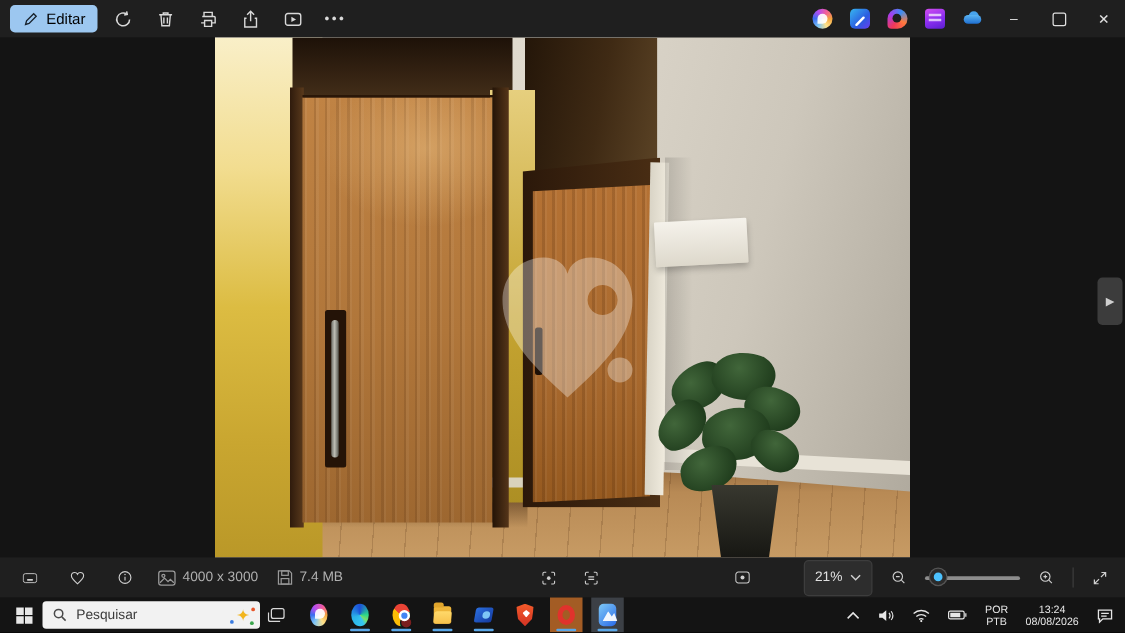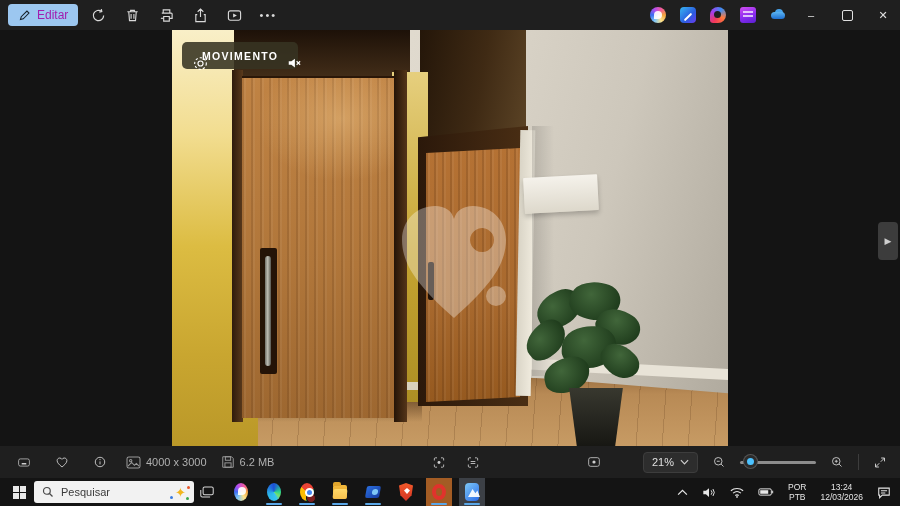--- a/index.html
+++ b/index.html
@@ -2,21 +2,21 @@
 <html><head>
 <meta charset="utf-8">
 <style>
   html,body{margin:0;padding:0;background:#000;}
   .screen{position:relative;width:900px;height:506px;overflow:hidden;background:#181818;
     font-family:"Liberation Sans",sans-serif;color:#e6e6e6;-webkit-font-smoothing:antialiased;}
   
   .titlebar{position:absolute;top:0;left:0;right:0;height:30px;background:#1f1f1f;
     display:flex;align-items:center;}
   .tb-left{display:flex;align-items:center;gap:6px;padding-left:8px;}
-  .edit-btn{display:flex;align-items:center;gap:6px;background:#9cc7f0;color:#a21caf;
+  .edit-btn{display:flex;align-items:center;gap:6px;background:#9cc7f0;color:#000000;
     border:none;border-radius:4px;height:22px;padding:0 10px;font-size:12px;font-family:inherit;cursor:pointer;}
   .tb-btn{width:28px;height:24px;border-radius:4px;display:flex;align-items:center;justify-content:center;
     background:transparent;border:none;color:#d9d9d9;cursor:pointer;}
   .ellipsis{font-size:11px;letter-spacing:2px;color:#d9d9d9;}
   .tb-title{position:absolute;left:0;right:0;text-align:center;font-size:11.5px;color:#e2e2e2;pointer-events:none;}
   .tb-right{margin-left:auto;display:flex;align-items:center;gap:2px;padding-right:0;z-index:2;}
   .appic{width:28px;height:24px;display:flex;align-items:center;justify-content:center;border:none;background:transparent;cursor:pointer;}
   .ic16{width:16px;height:16px;position:relative;}
   .copilot-c{border-radius:50%;background:conic-gradient(from 210deg,#7ec6f6,#3a6df0,#b44df0,#f25c9a,#f2a33c,#ffe28a,#7ec6f6);}
   .copilot-c::after{content:"";position:absolute;left:4px;top:4px;width:8px;height:8px;border-radius:50% 50% 50% 0;background:rgba(255,255,255,.92);}
@@ -97,33 +97,33 @@
   
   .statusbar{position:absolute;top:446px;left:0;right:0;height:32px;background:#1f1f1f;
     display:flex;align-items:center;padding:0 12px;box-sizing:border-box;font-size:11px;color:#b8b8b8;}
   .sb-group{display:flex;align-items:center;gap:14px;}
   .sb-btn{background:transparent;border:none;color:#cfcfcf;display:flex;align-items:center;justify-content:center;
     width:24px;height:24px;border-radius:4px;cursor:pointer;}
   .sb-meta{display:flex;align-items:center;gap:5px;color:#b0b0b0;}
   .sb-center{position:absolute;left:427px;display:flex;gap:10px;}
   .sb-right{position:absolute;right:8px;display:flex;align-items:center;gap:9px;}
   .zoom-box{display:flex;align-items:center;gap:6px;background:#2d2d2d;border:1px solid #3d3d3d;
-    border-radius:4px;height:21px;padding:4px 8px;color:#e0e0e0;font-size:11px;cursor:pointer;margin-left:28px;}
+    border-radius:4px;height:29px;padding:4px 8px;color:#e0e0e0;font-size:11px;cursor:pointer;margin-left:28px;}
   .slider{position:relative;width:76px;height:20px;cursor:pointer;}
   .slider .track{position:absolute;left:0;right:0;top:9px;height:3px;border-radius:2px;background:#8d8d8d;}
   .slider .thumb{position:absolute;left:4px;top:3px;width:13px;height:13px;border-radius:50%;
     background:#4cc2ff;border:3px solid #2b2b2b;box-sizing:border-box;box-shadow:0 0 0 1px #555;}
   .vdiv{width:1px;height:16px;background:#3d3d3d;}
   
   .taskbar{position:absolute;bottom:0;left:0;right:0;height:28px;background:#141414;
     display:flex;align-items:center;padding-left:6px;box-sizing:border-box;}
   .start-btn{width:26px;height:24px;display:flex;align-items:center;justify-content:center;background:transparent;border:none;cursor:pointer;border-radius:3px;}
   .winlogo{display:grid;grid-template-columns:6px 6px;grid-template-rows:6px 6px;gap:1px;}
   .winlogo span{background:#e8e8e8;}
-  .search-pill{display:flex;align-items:center;height:22px;width:160px;background:#f2f2f2;border:none;
+  .search-pill{display:flex;align-items:center;height:22px;width:174px;background:#f2f2f2;border:none;
     border-radius:3px;margin-left:2px;padding:0 8px;gap:7px;cursor:pointer;}
   .search-pill .ph{font-size:11px;color:#3b3b3b;}
   .sparkle{margin-left:auto;color:#f2b51d;font-size:13px;line-height:1;position:relative;}
   .sparkle i{position:absolute;border-radius:50%;}
   .sparkle .d1{width:3px;height:3px;background:#e8562a;right:-4px;top:0;}
   .sparkle .d2{width:3px;height:3px;background:#3aa64c;right:-3px;bottom:-1px;}
   .sparkle .d3{width:3px;height:3px;background:#3a7be0;left:-5px;bottom:0;}
   .tv-btn{width:26px;height:24px;display:flex;align-items:center;justify-content:center;background:transparent;border:none;cursor:pointer;}
   .apps{display:flex;align-items:center;gap:7px;margin-left:8px;}
   .app-tile{position:relative;width:26px;height:28px;display:flex;align-items:center;justify-content:center;
@@ -278,35 +278,20 @@
         <div class="leaf"></div>
         <div class="leaf"></div>
         <div class="leaf"></div>
         <div class="leaf"></div>
         <div class="pot"></div>
       </div>
       <svg class="watermark" viewBox="0 0 120 132">
         <path fill="#ffffff" fill-opacity="0.33" fill-rule="evenodd" d="M60 124 C30 97 8 74 8 46 C8 26 23 12 41 12 C51 12 58 17 60 25 C62 17 69 12 79 12 C97 12 112 26 112 46 C112 74 90 97 60 124 Z M88 34 a12 12 0 1 0 0.1 0 Z"></path>
         <circle cx="102" cy="102" r="10" fill="#ffffff" fill-opacity="0.33"></circle>
       </svg>
-      <div class="badge">
-        <span class="bic">
-          <svg width="15" height="15" viewBox="0 0 16 16" fill="none" stroke="#fff" stroke-width="1.2">
-              <circle cx="8" cy="8" r="6.2" stroke-dasharray="2.4 2.2"></circle>
-              <circle cx="8" cy="8" r="2.7"></circle>
-            </svg>
-        </span>
-        <span class="badge-label">MOVIMENTO</span>
-        <span class="bic">
-          <svg width="14" height="14" viewBox="0 0 16 16">
-              <path d="M2 6v4h3l4 3V3L5 6H2z" fill="#fff"></path>
-              <path d="M11 6l4 4M15 6l-4 4" stroke="#fff" stroke-width="1.3"></path>
-            </svg>
-        </span>
-      </div>
     </div>
     <button class="next-btn">
       <span>▶</span>
     </button>
   </div>
 
   <div class="statusbar">
     <div class="sb-group">
       <button class="sb-btn">
         <svg width="20" height="15" viewBox="0 0 20 15" fill="none" stroke="#cfcfcf" stroke-width="1.2">
@@ -337,21 +322,21 @@
         <span>4000 x 3000</span>
       </div>
       <div class="sb-meta">
         <span class="tico">
           <svg width="14" height="14" viewBox="0 0 16 16" fill="none" stroke="#9a9a9a" stroke-width="1.1">
               <path d="M2 2h10l2 2v10H2z"></path>
               <rect x="5" y="2" width="6" height="4"></rect>
               <rect x="4.5" y="9" width="7" height="5"></rect>
             </svg>
         </span>
-        <span>6.2 MB</span>
+        <span>7.4 MB</span>
       </div>
     </div>
     <div class="sb-center">
       <button class="sb-btn">
         <svg width="17" height="17" viewBox="0 0 18 18" fill="none" stroke="#cfcfcf" stroke-width="1.3">
             <path d="M2 6V3.5A1.5 1.5 0 0 1 3.5 2H6M12 2h2.5A1.5 1.5 0 0 1 16 3.5V6M16 12v2.5a1.5 1.5 0 0 1-1.5 1.5H12M6 16H3.5A1.5 1.5 0 0 1 2 14.5V12"></path>
             <circle cx="9" cy="9" r="2.2" fill="#cfcfcf" stroke="none"></circle>
           </svg>
       </button>
       <button class="sb-btn">
@@ -487,21 +472,21 @@
       </button>
       <button class="tray-btn">
         <span class="two-line">
           <span>POR</span>
           <span>PTB</span>
         </span>
       </button>
       <button class="tray-btn">
         <span class="two-line clock">
           <span>13:24</span>
-          <span>12/03/2026</span>
+          <span>08/08/2026</span>
         </span>
       </button>
       <button class="tray-btn">
         <svg width="14" height="13" viewBox="0 0 16 14" fill="none" stroke="#e6e6e6" stroke-width="1.2">
             <path d="M2 2h12v8H6l-3 3v-3H2z"></path>
             <path d="M4.5 5h7M4.5 7.5h5"></path>
           </svg>
       </button>
     </div>
   </div>

